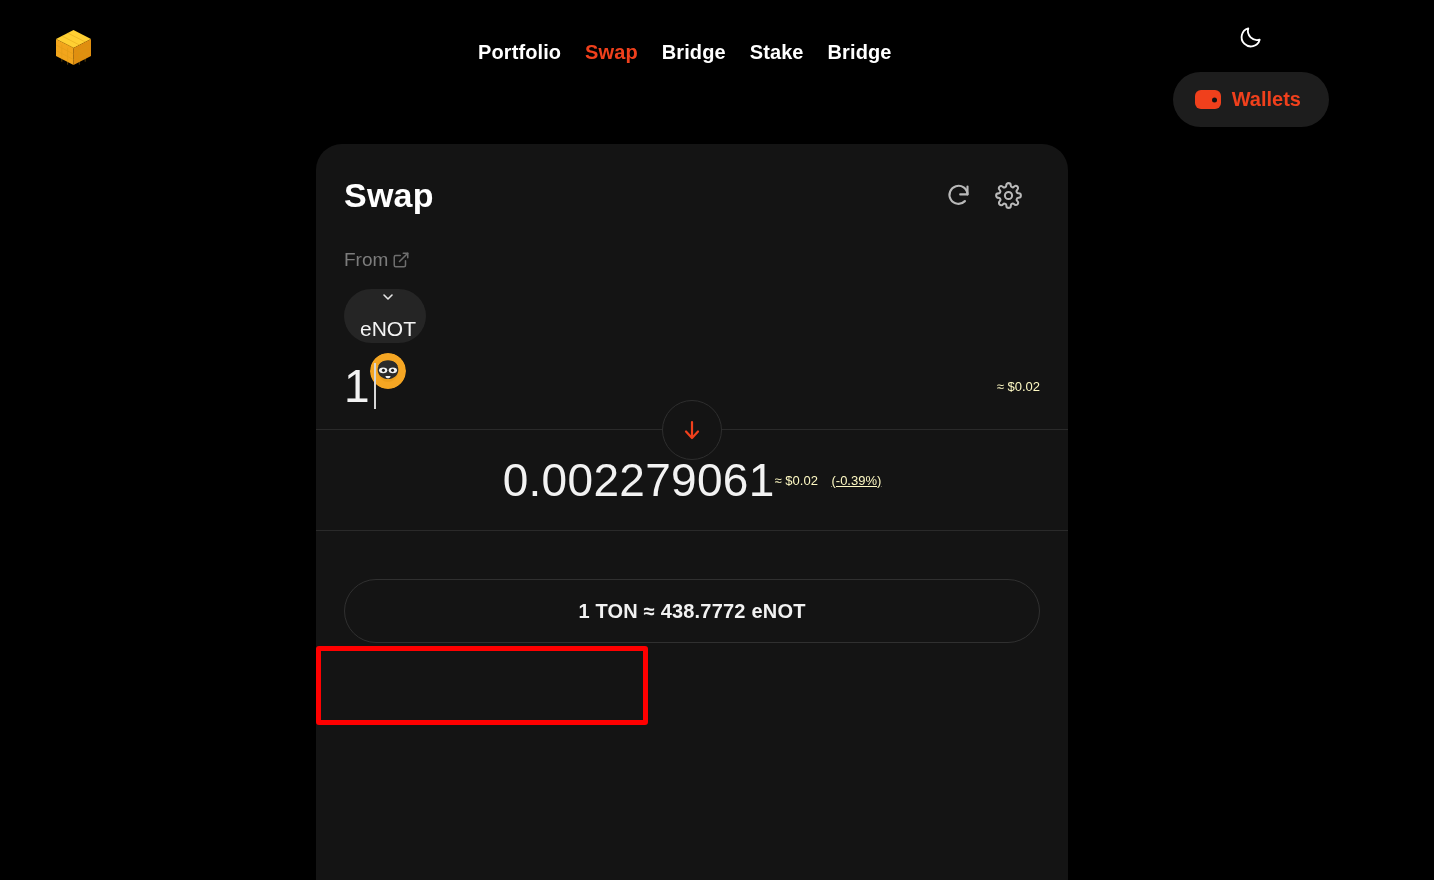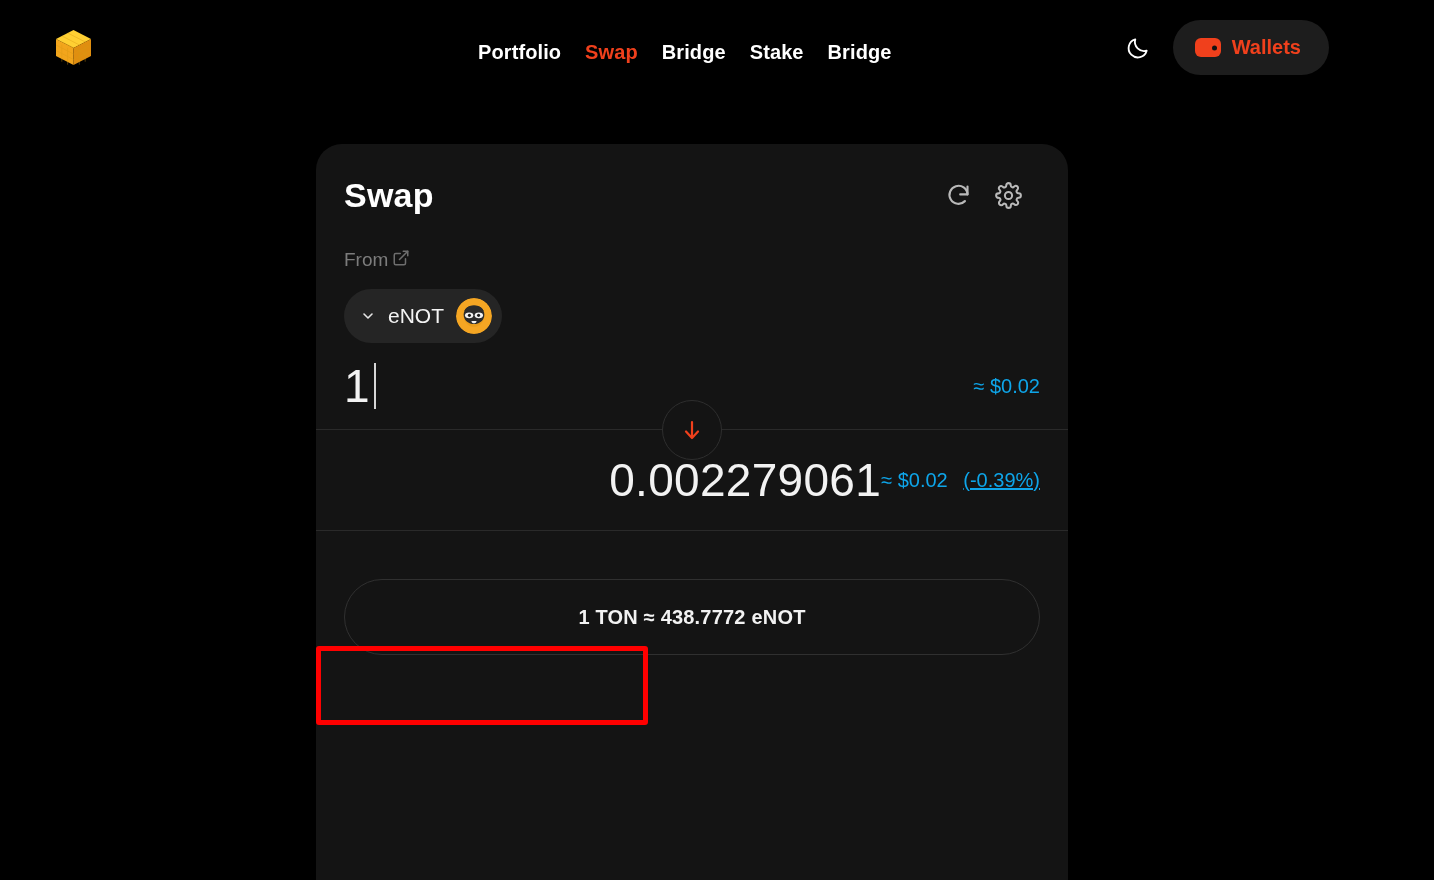--- a/index.html
+++ b/index.html
@@ -57,20 +57,21 @@
   }
   .nav-item.active { color: #f0401c; }
 
   .header-right {
     position: absolute;
     right: 105px;
     top: 20px;
     display: flex;
     align-items: center;
     gap: 18px;
+    flex-direction: column;
   }
 
   .moon-btn {
     width: 34px; height: 34px;
     display: flex; align-items: center; justify-content: center;
     cursor: pointer;
   }
 
   .wallets-btn {
     height: 55px;
@@ -132,37 +133,38 @@
   .icon-btn {
     width: 30px; height: 30px;
     display: flex; align-items: center; justify-content: center;
     cursor: pointer;
   }
 
   .section { padding: 0 28px; }
 
   .field-label {
     display: flex;
-    align-items: flex-start;
+    align-items: center;
     gap: 4px;
     color: #7c7c7c;
     font-size: 19px;
     margin-top: 34px;
   }
 
   .token-pill {
     margin-top: 18px;
     height: 54px;
     background: #252525;
     border-radius: 27px;
     display: inline-flex;
     align-items: center;
     gap: 12px;
     padding: 0 10px 0 16px;
     cursor: pointer;
+    flex-direction: column;
   }
   .token-name {
     font-size: 21px;
     font-weight: 500;
     color: #f4f4f4;
   }
   .token-logo {
     width: 36px; height: 36px;
     border-radius: 50%;
     flex: none;
@@ -190,22 +192,22 @@
     letter-spacing: 0.3px;
   }
   .caret {
     display: inline-block;
     width: 2px;
     height: 46px;
     background: #d6d6d6;
     margin-left: 4px;
   }
   .amount-usd {
-    font-size: 20px;
-    color: #0ea5e9;
+    font-size: 13px;
+    color: #fef9c3;
     white-space: nowrap;
   }
   .amount-usd .pct { margin-left: 10px; text-decoration: underline; }
 
   .divider {
     height: 1px;
     background: #2a2a2a;
     width: 100%;
   }
 
@@ -224,41 +226,41 @@
     border: 1px solid #2e2e2e;
     display: flex;
     align-items: center;
     justify-content: center;
     cursor: pointer;
   }
 
   .out-amount-row {
     display: flex;
     align-items: center;
-    justify-content: flex-end;
+    justify-content: center;
     padding: 0 28px;
     height: 100px;
     position: relative;
   }
 
   .highlight-box {
     position: absolute;
     left: 316px;
     top: 646px;
     width: 332px;
     height: 79px;
     border: 5px solid #ff0000;
     border-radius: 3px;
     pointer-events: none;
     z-index: 40;
   }
 
   .rate-btn {
     margin: 48px 28px 6px 28px;
-    height: 76px;
+    height: 64px;
     border: 1px solid #303030;
     border-radius: 38px;
     display: flex;
     align-items: center;
     justify-content: center;
     font-size: 20px;
     font-weight: bold;
     color: #f2f2f2;
     cursor: pointer;
     letter-spacing: 0.2px;

